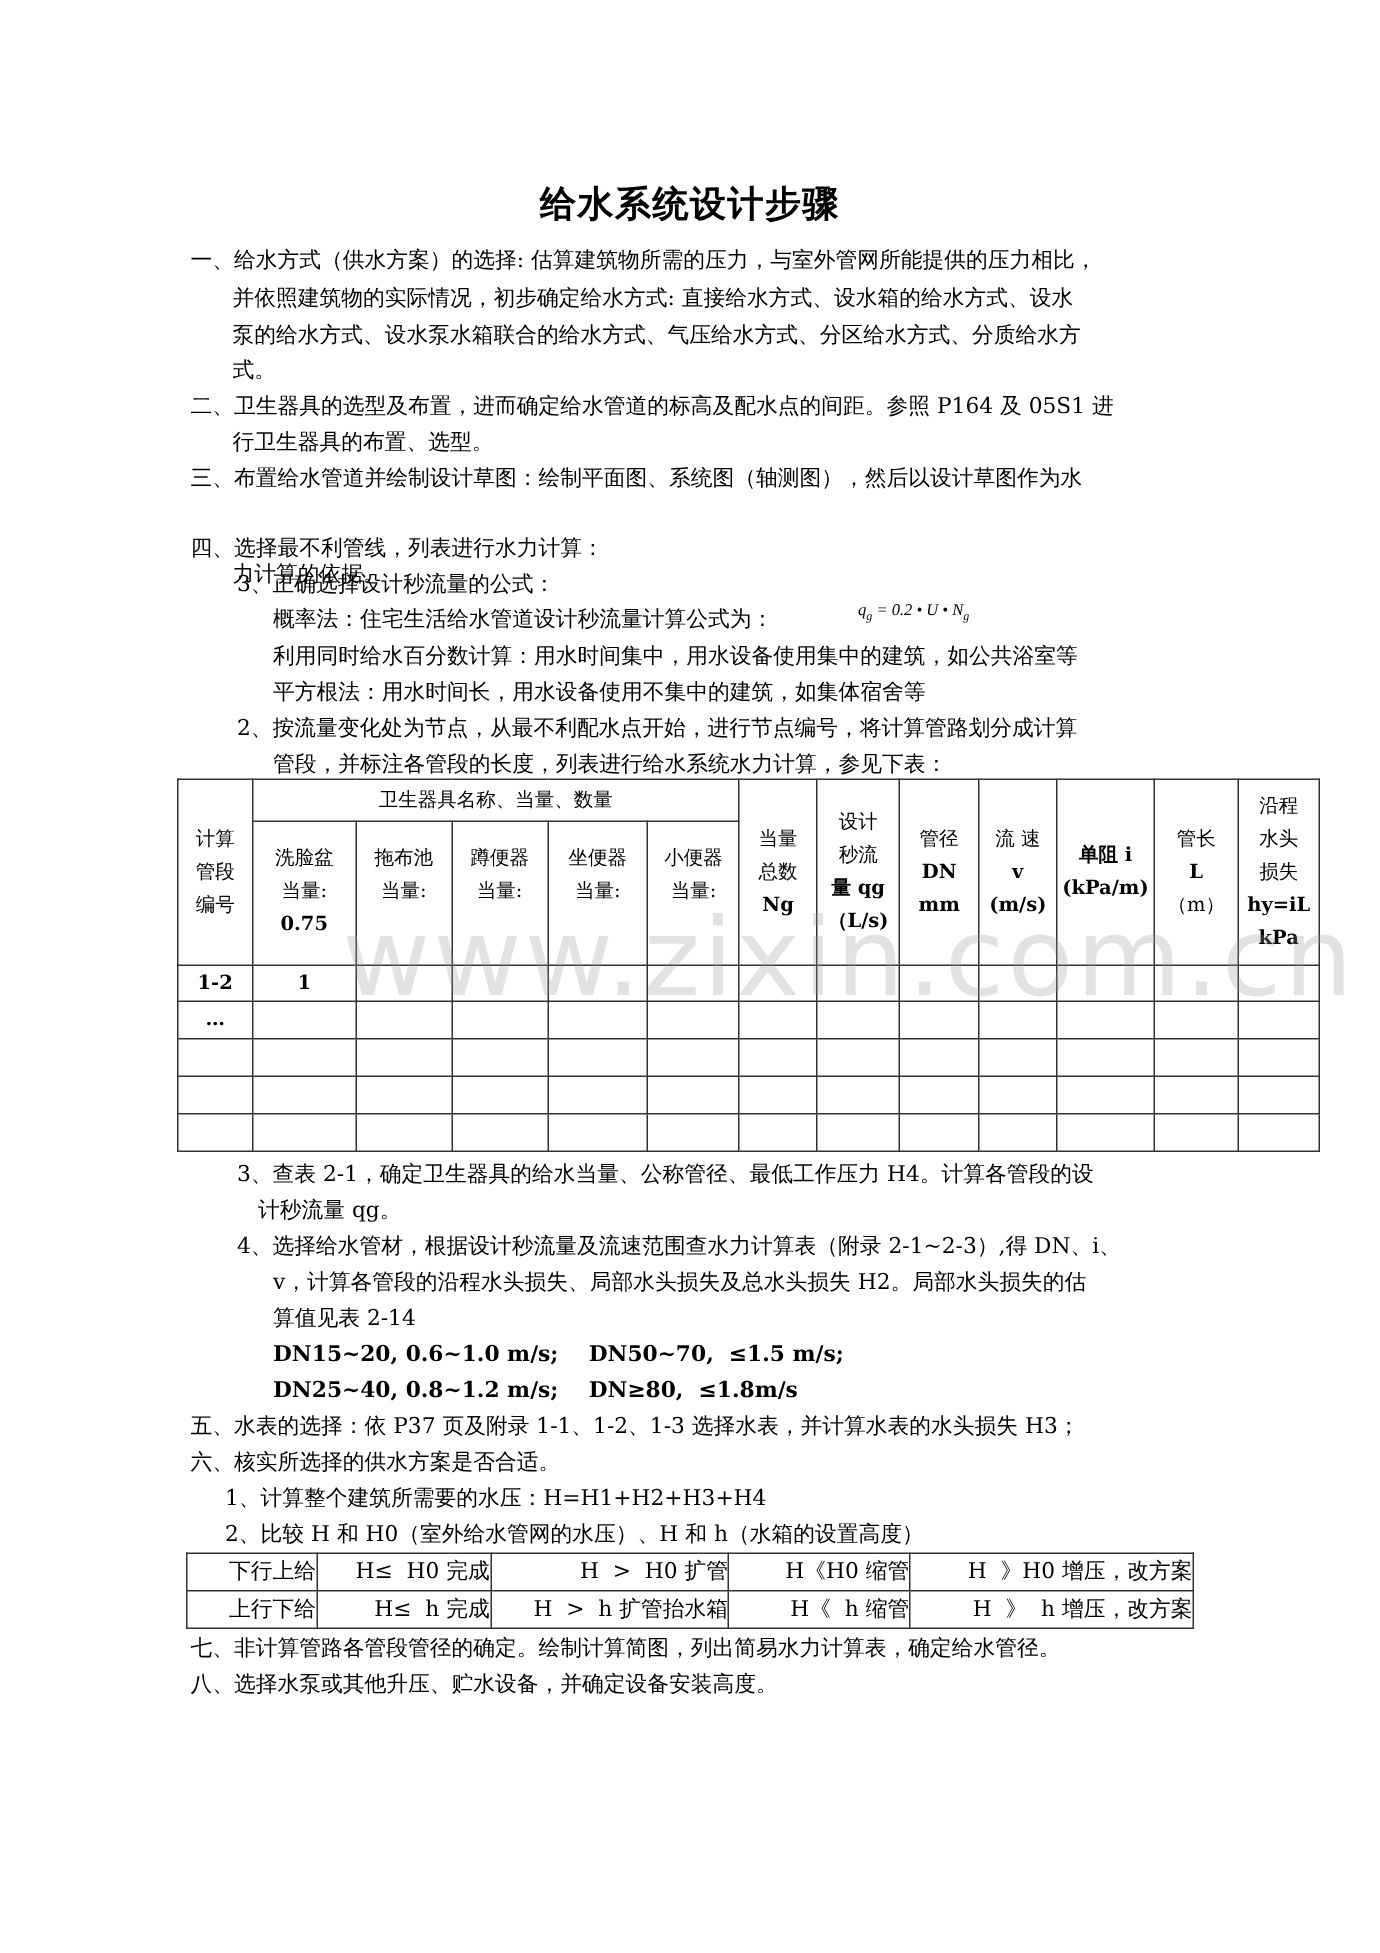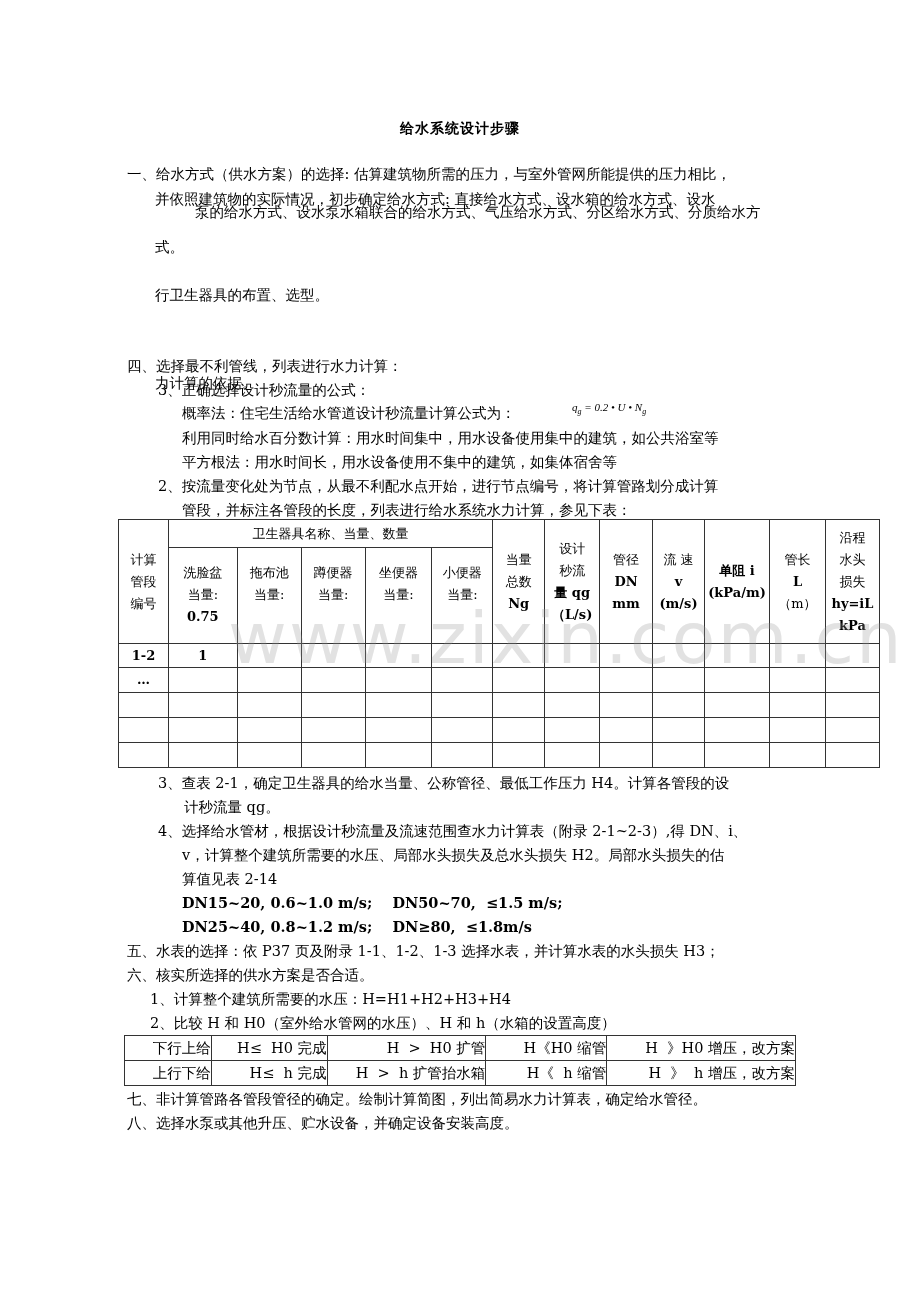--- a/index.html
+++ b/index.html
@@ -1,20 +1,20 @@
 <!DOCTYPE html>
 <html><head>
 <meta charset="utf-8">
 <style>
   html, body { margin: 0; padding: 0; background: #ffffff; }
   body { width: 920px; height: 1302px; position: relative; overflow: hidden;
          font-family: "DejaVu Serif", "Liberation Serif", serif; color: #000; }
   .page { position: absolute; left: 0; top: 0; width: 920px; height: 1302px; }
   .title { position: absolute; left: 0; width: 920px; top: 120px; text-align: center;
-           font-size: 14px; font-weight: bold; letter-spacing: 1px; }
+           font-size: 24px; font-weight: bold; letter-spacing: 1px; }
   .line { position: absolute; font-size: 14.5px; line-height: 24px; white-space: nowrap; font-weight: bold; }
   .normal { font-weight: normal; }
   .formula { position: absolute; left: 572px; top: 401px; font-size: 11px; font-style: italic;
              font-family: "Liberation Serif", serif; font-weight: normal; }
   .formula sub { font-size: 8px; }
   table { border-collapse: collapse; position: absolute; }
   table td { border: 1px solid #333; padding: 0; text-align: center; vertical-align: middle;
              font-size: 13px; line-height: 22px; font-weight: bold; }
   #main-table { left: 118px; top: 519px; width: 762px; }
   #main-table td.cn { font-weight: normal; }
@@ -26,25 +26,27 @@
 </style>
 </head>
 <body>
 
 <div class="page">
 
   <div class="title">给水系统设计步骤</div>
 
   <div class="line normal" style="left:155px; top:187px;">并依照建筑物的实际情况，初步确定给水方式: 直接给水方式、设水箱的给水方式、设水</div>
   <div class="line normal" style="left:127px; top:162px;">一、给水方式（供水方案）的选择: 估算建筑物所需的压力，与室外管网所能提供的压力相比，</div>
-  <div class="line normal" style="left:155px; top:200px;margin-left:40px;">泵的给水方式、设水泵水箱联合的给水方式、气压给水方式、分区给水方式、分质给水方</div>
+  <div class="line normal" style="left:155px; top:212px;">泵的给水方式、设水泵水箱联合的给水方式、气压给水方式、分区给水方式、分质给水方</div>
   <div class="line normal" style="left:155px; top:235px;">式。</div>
 
+  <div class="line normal" style="left:127px; top:259px;">二、卫生器具的选型及布置，进而确定给水管道的标高及配水点的间距。参照 P164 及 05S1 进</div>
   <div class="line normal" style="left:155px; top:283px;">行卫生器具的布置、选型。</div>
 
+  <div class="line normal" style="left:127px; top:307px;">三、布置给水管道并绘制设计草图：绘制平面图、系统图（轴测图），然后以设计草图作为水</div>
   <div class="line normal" style="left:155px; top:331px;margin-top:40px;">力计算的依据。</div>
 
   <div class="line normal" style="left:127px; top:354px;">四、选择最不利管线，列表进行水力计算：</div>
   <div class="line normal" style="left:158px; top:378px;">3、正确选择设计秒流量的公式：</div>
   <div class="line normal" style="left:182px; top:401px;">概率法：住宅生活给水管道设计秒流量计算公式为：</div>
   <div class="formula"><span>q</span><sub>g</sub><span> = 0.2 • U • N</span><sub>g</sub></div>
   <div class="line normal" style="left:182px; top:426px;">利用同时给水百分数计算：用水时间集中，用水设备使用集中的建筑，如公共浴室等</div>
   <div class="line normal" style="left:182px; top:450px;">平方根法：用水时间长，用水设备使用不集中的建筑，如集体宿舍等</div>
   <div class="line normal" style="left:158px; top:474px;">2、按流量变化处为节点，从最不利配水点开始，进行节点编号，将计算管路划分成计算</div>
   <div class="line normal" style="left:182px; top:498px;">管段，并标注各管段的长度，列表进行给水系统水力计算，参见下表：</div>
@@ -208,23 +210,23 @@
       <td></td>
       <td></td>
       <td></td>
     </tr>
   </tbody>
     </table>
 
   <div class="watermark">www.zixin.com.cn</div>
 
   <div class="line normal" style="left:158px; top:771px;">3、查表 2-1，确定卫生器具的给水当量、公称管径、最低工作压力 H4。计算各管段的设</div>
-  <div class="line normal" style="left:184px; top:795px;">计秒流量 qg。</div>
+  <div class="line normal" style="left:172px; top:795px;">计秒流量 qg。</div>
   <div class="line normal" style="left:158px; top:819px;">4、选择给水管材，根据设计秒流量及流速范围查水力计算表（附录 2-1~2-3）,得 DN、i、</div>
-  <div class="line normal" style="left:182px; top:843px;">v，计算整个建筑所需要的水压、局部水头损失及总水头损失 H2。局部水头损失的估</div>
+  <div class="line normal" style="left:182px; top:843px;">v，计算各管段的沿程水头损失、局部水头损失及总水头损失 H2。局部水头损失的估</div>
   <div class="line normal" style="left:182px; top:867px;">算值见表 2-14</div>
   <div class="line" style="left:182px; top:891px; white-space:pre;">DN15~20, 0.6~1.0 m/s;    DN50~70,  ≤1.5 m/s;</div>
   <div class="line" style="left:182px; top:915px; white-space:pre;">DN25~40, 0.8~1.2 m/s;    DN≥80,  ≤1.8m/s</div>
 
   <div class="line normal" style="left:127px; top:939px;">五、水表的选择：依 P37 页及附录 1-1、1-2、1-3 选择水表，并计算水表的水头损失 H3；</div>
 
   <div class="line normal" style="left:127px; top:963px;">六、核实所选择的供水方案是否合适。</div>
   <div class="line normal" style="left:150px; top:987px;">1、计算整个建筑所需要的水压：H=H1+H2+H3+H4</div>
   <div class="line normal" style="left:150px; top:1011px;">2、比较 H 和 H0（室外给水管网的水压）、H 和 h（水箱的设置高度）</div>
 

